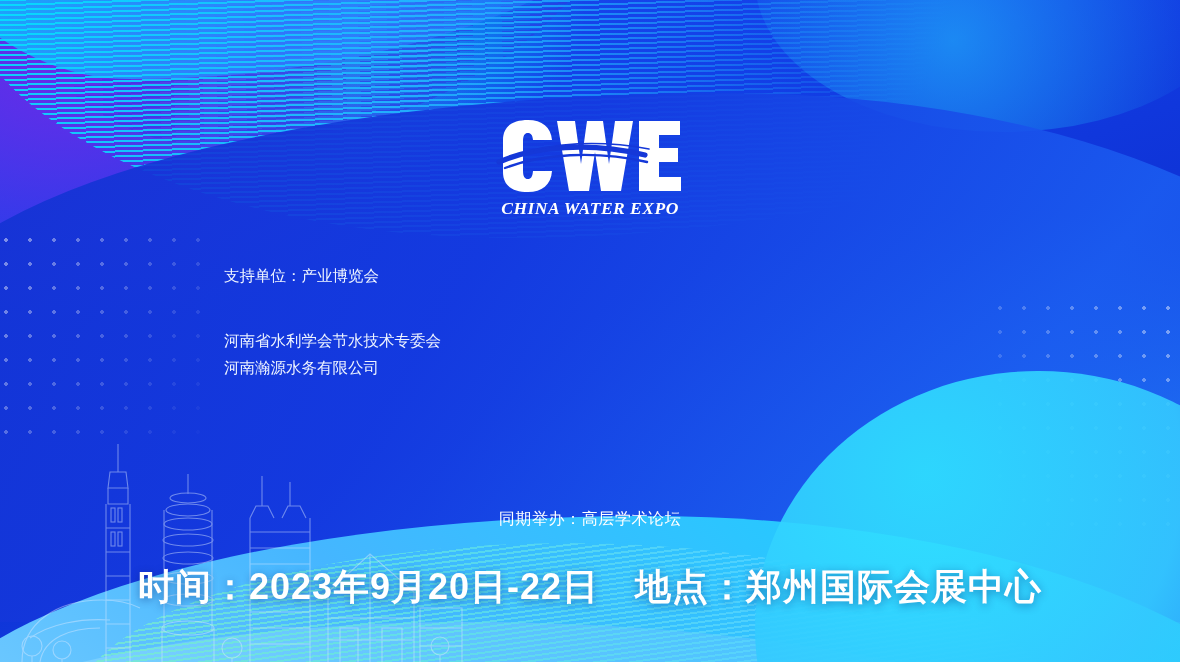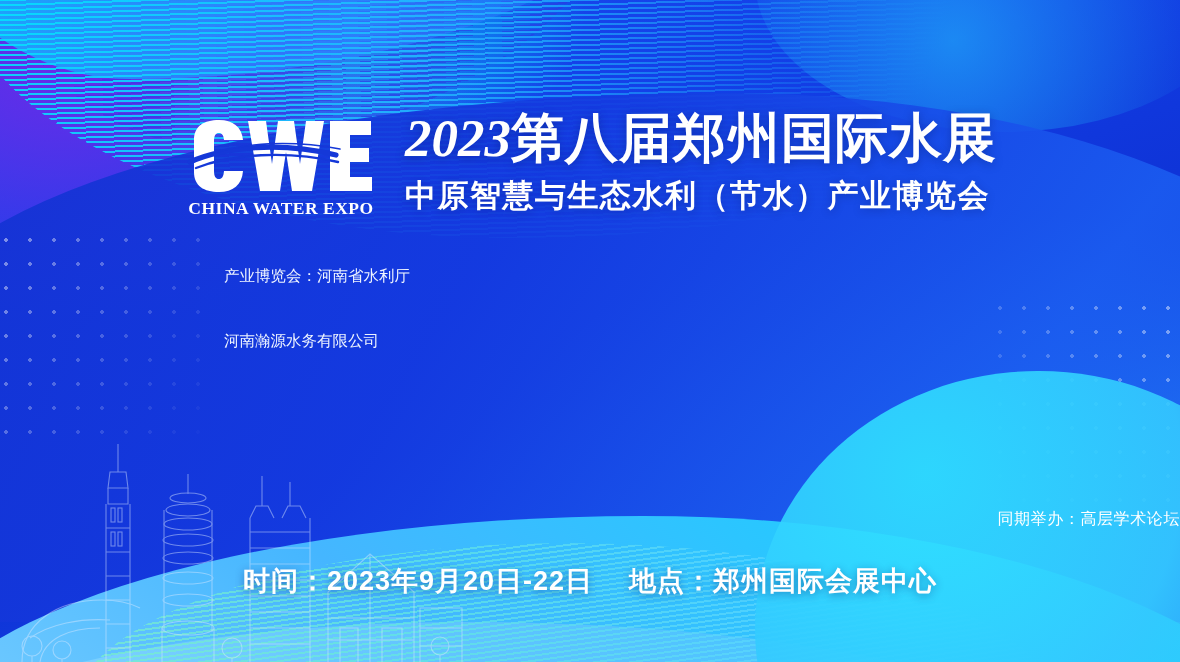--- a/index.html
+++ b/index.html
@@ -92,21 +92,21 @@
   .skyline svg{width:100%;height:100%;display:block;}
 
   
   .header{position:absolute;left:0;right:0;top:108px;display:flex;justify-content:center;align-items:flex-start;gap:26px;z-index:6;}
 
   .logo{display:flex;flex-direction:column;align-items:center;width:196px;padding-top:10px;}
   .logo-mark{position:relative;width:190px;height:76px;}
   .logo-mark svg{width:100%;height:100%;display:block;}
   .logo-sub{
     margin-top:4px;color:#fff;font-family:"Liberation Serif","DejaVu Serif",serif;
-    font-weight:700;font-size:17.5px;letter-spacing:.5px;white-space:nowrap;
+    font-style:italic;font-weight:700;font-size:17.5px;letter-spacing:.5px;white-space:nowrap;
   }
 
   .titles{display:flex;flex-direction:column;padding-top:2px;}
   .title-main{
     color:#fff;font-size:53px;font-weight:700;line-height:1.04;white-space:nowrap;
     letter-spacing:1px;text-shadow:0 2px 10px rgba(0,20,90,.35);
   }
   .title-main .yr{font-family:"Liberation Serif","DejaVu Serif",serif;font-style:italic;font-weight:700;letter-spacing:0;}
   .title-sub{
     margin-top:9px;color:#fff;font-size:31px;font-weight:700;letter-spacing:1.5px;white-space:nowrap;
@@ -115,25 +115,25 @@
 
   
   .orgs{position:absolute;left:224px;top:262px;width:760px;z-index:6;color:#fff;}
   .org-grid{display:grid;grid-template-columns:420px 1fr;}
   .org-line{font-size:15.5px;line-height:27px;white-space:nowrap;color:#eef4ff;}
   .org-block2{margin-top:38px;}
   .org-lead{display:flex;}
   .org-lead .lab{white-space:nowrap;}
   .org-indent{padding-left:84px;}
 
-  .forum{position:absolute;left:0;right:0;top:509px;text-align:right;z-index:6;
+  .forum{position:absolute;left:0;right:0;top:509px;text-align:center;z-index:6;
          color:#fff;font-size:16px;letter-spacing:.6px;}
 
   .footer{position:absolute;left:0;right:0;top:563px;text-align:center;z-index:6;
-          color:#fff;font-size:27px;font-weight:700;letter-spacing:1px;
+          color:#fff;font-size:36px;font-weight:700;letter-spacing:1px;
           text-shadow:0 2px 8px rgba(0,30,110,.45);}
   .footer .gap{display:inline-block;width:36px;}
 </style>
 </head>
 <body>
 
 <div id="poster">
 
   <div class="layer">
     <div class="deep-top"></div>
@@ -217,37 +217,34 @@
           <g stroke="#1538d8" fill="none" stroke-linecap="round">
             <path d="M4 44 C40 28 96 24 150 37" stroke-width="5.2"></path>
             <path d="M10 50 C46 36 100 32 152 44" stroke-width="2.4"></path>
             <path d="M20 38 C56 24 106 22 154 31" stroke-width="1.6"></path>
           </g>
         </svg>
       </div>
       <div class="logo-sub">CHINA WATER EXPO</div>
     </div>
 
-    <div class="titles">
-      <div class="title-main"><span class="yr">2023</span><span>第八届郑州国际水展</span></div>
-      <div class="title-sub">中原智慧与生态水利（节水）产业博览会</div>
-    </div>
 
   </div>
 
   <div class="orgs">
 
     <div class="org-grid">
       <div>
-        <div class="org-line">产业博览会：河南省水利厅</div>
+        <div class="org-line">支持单位：产业博览会</div>
       </div>
     </div>
 
     <div class="org-grid org-block2">
       <div>
+        <div class="org-line">河南省水利学会节水技术专委会</div>
         <div class="org-line">河南瀚源水务有限公司</div>
       </div>
     </div>
 
   </div>
 
   <div class="forum">同期举办：高层学术论坛</div>
 
   <div class="footer">
     <span>时间：2023年9月20日-22日</span><span class="gap"></span><span>地点：郑州国际会展中心</span>

